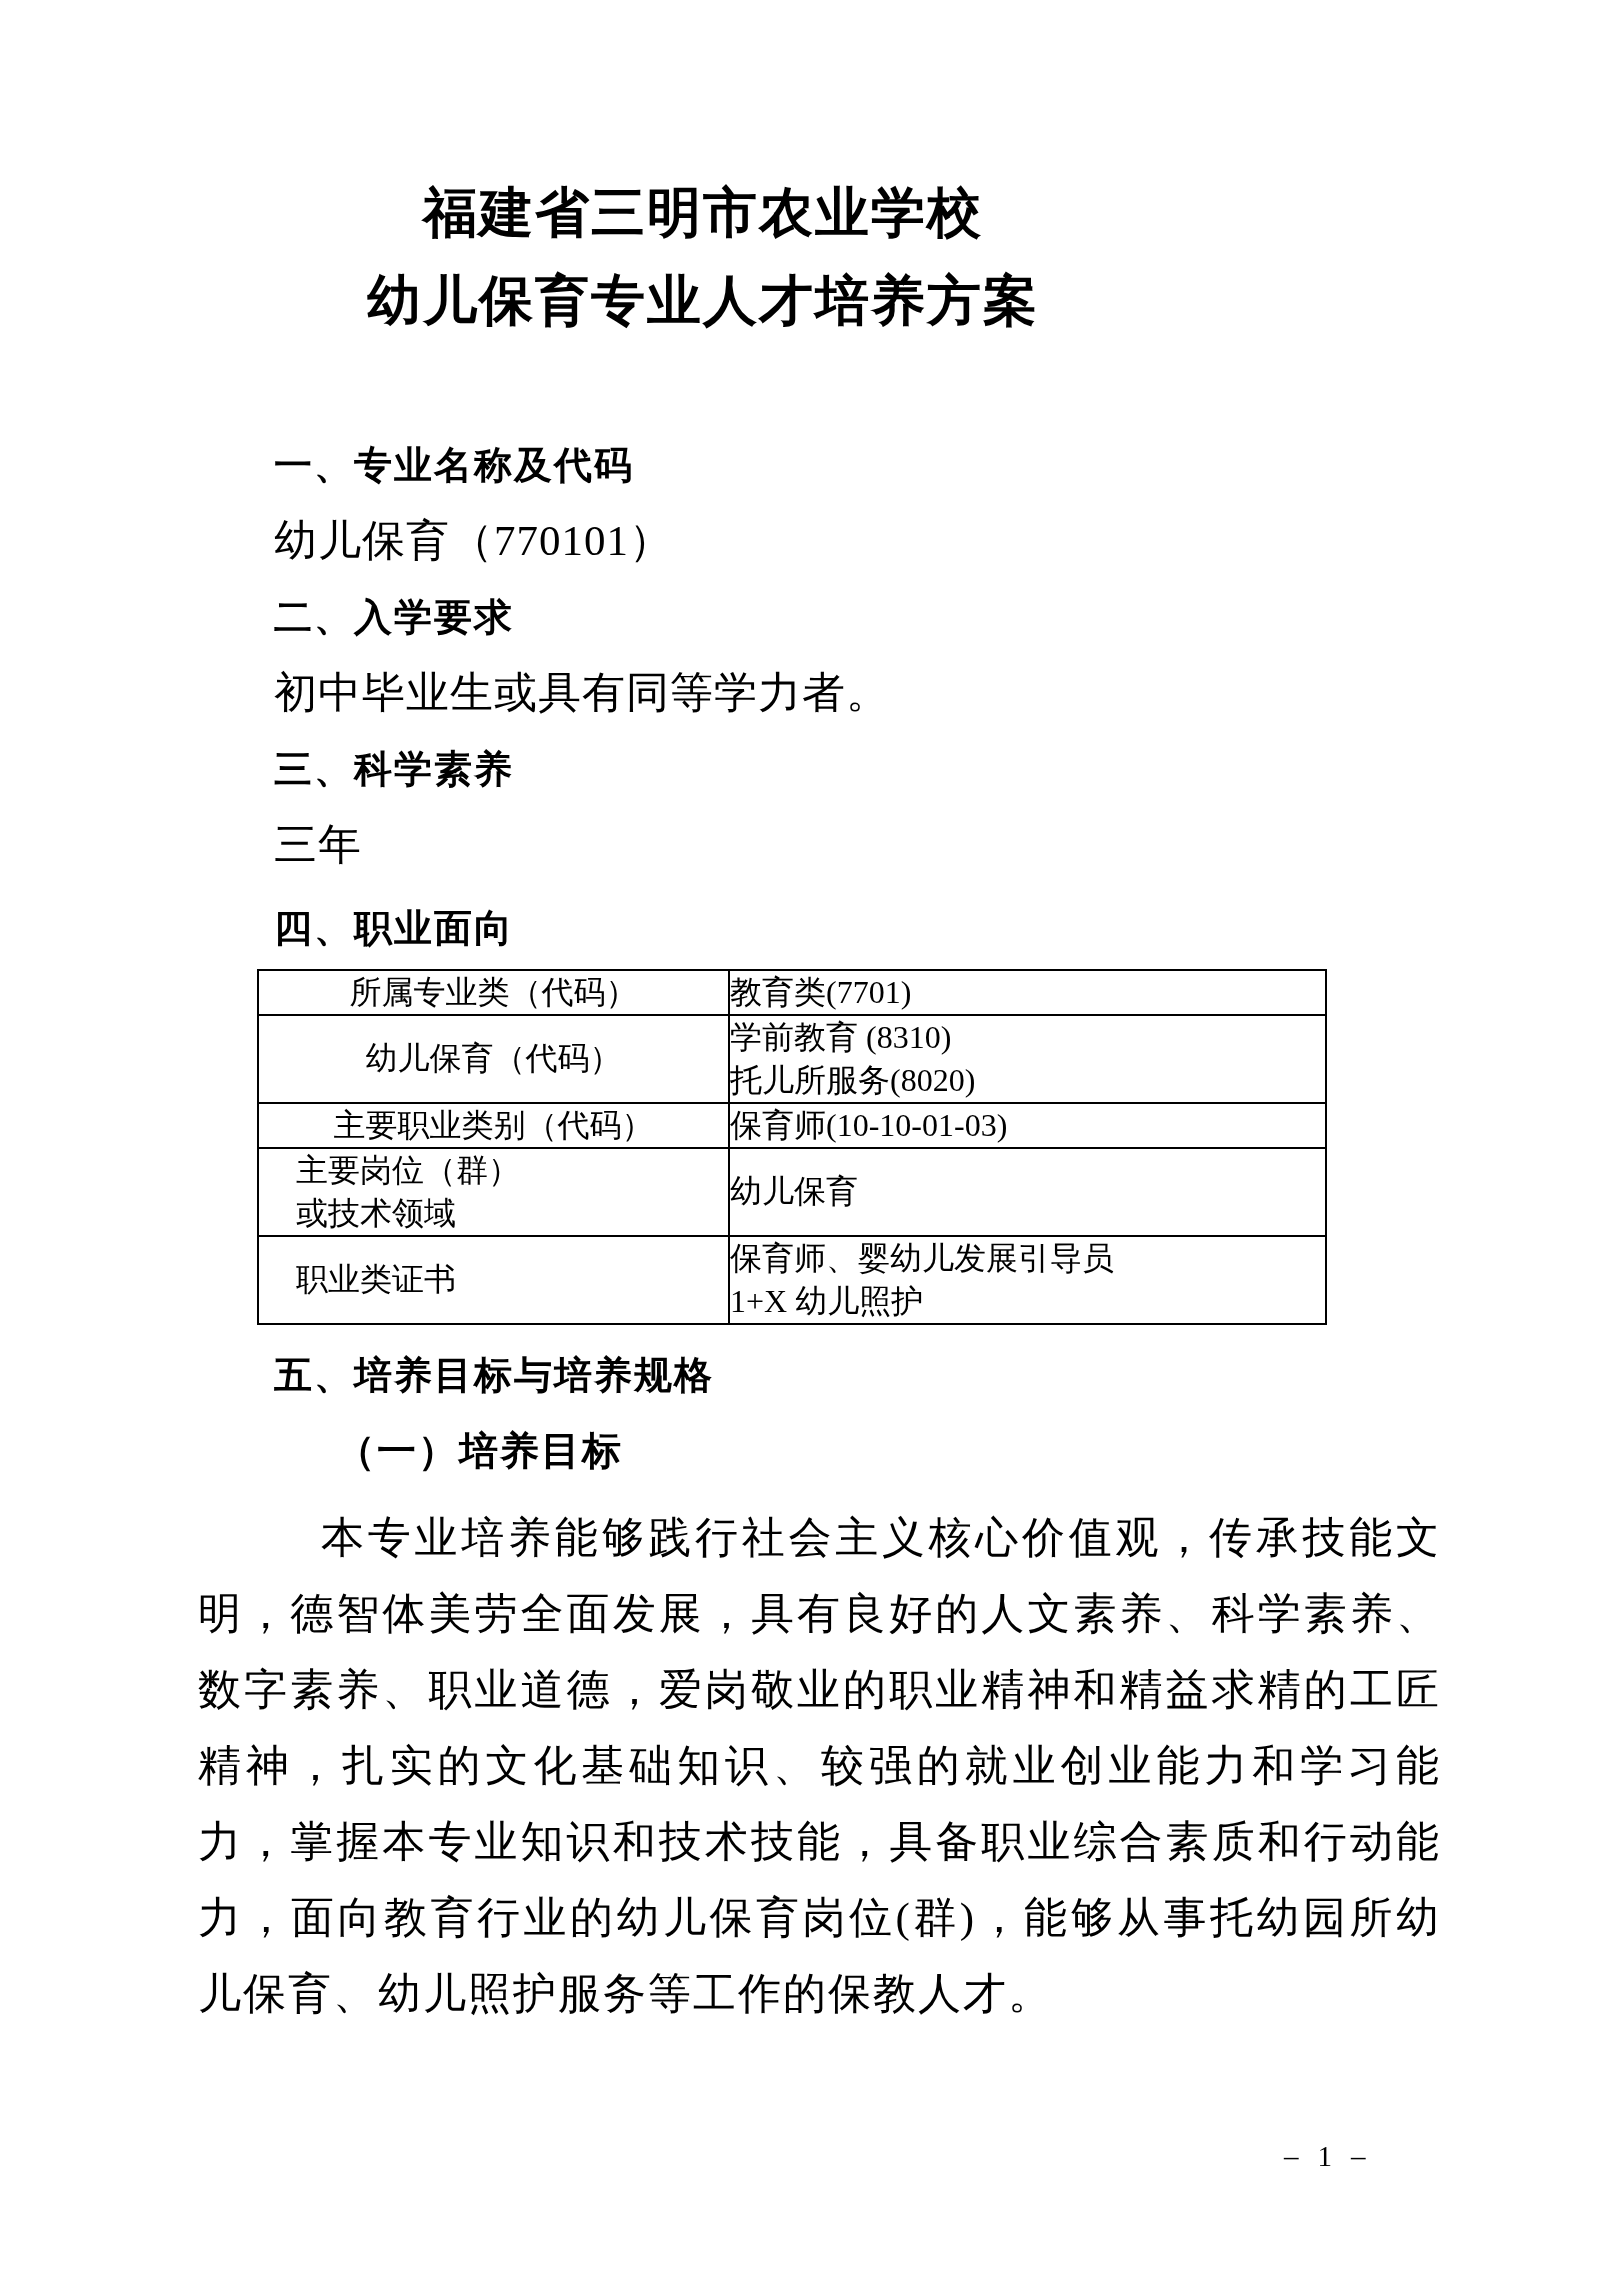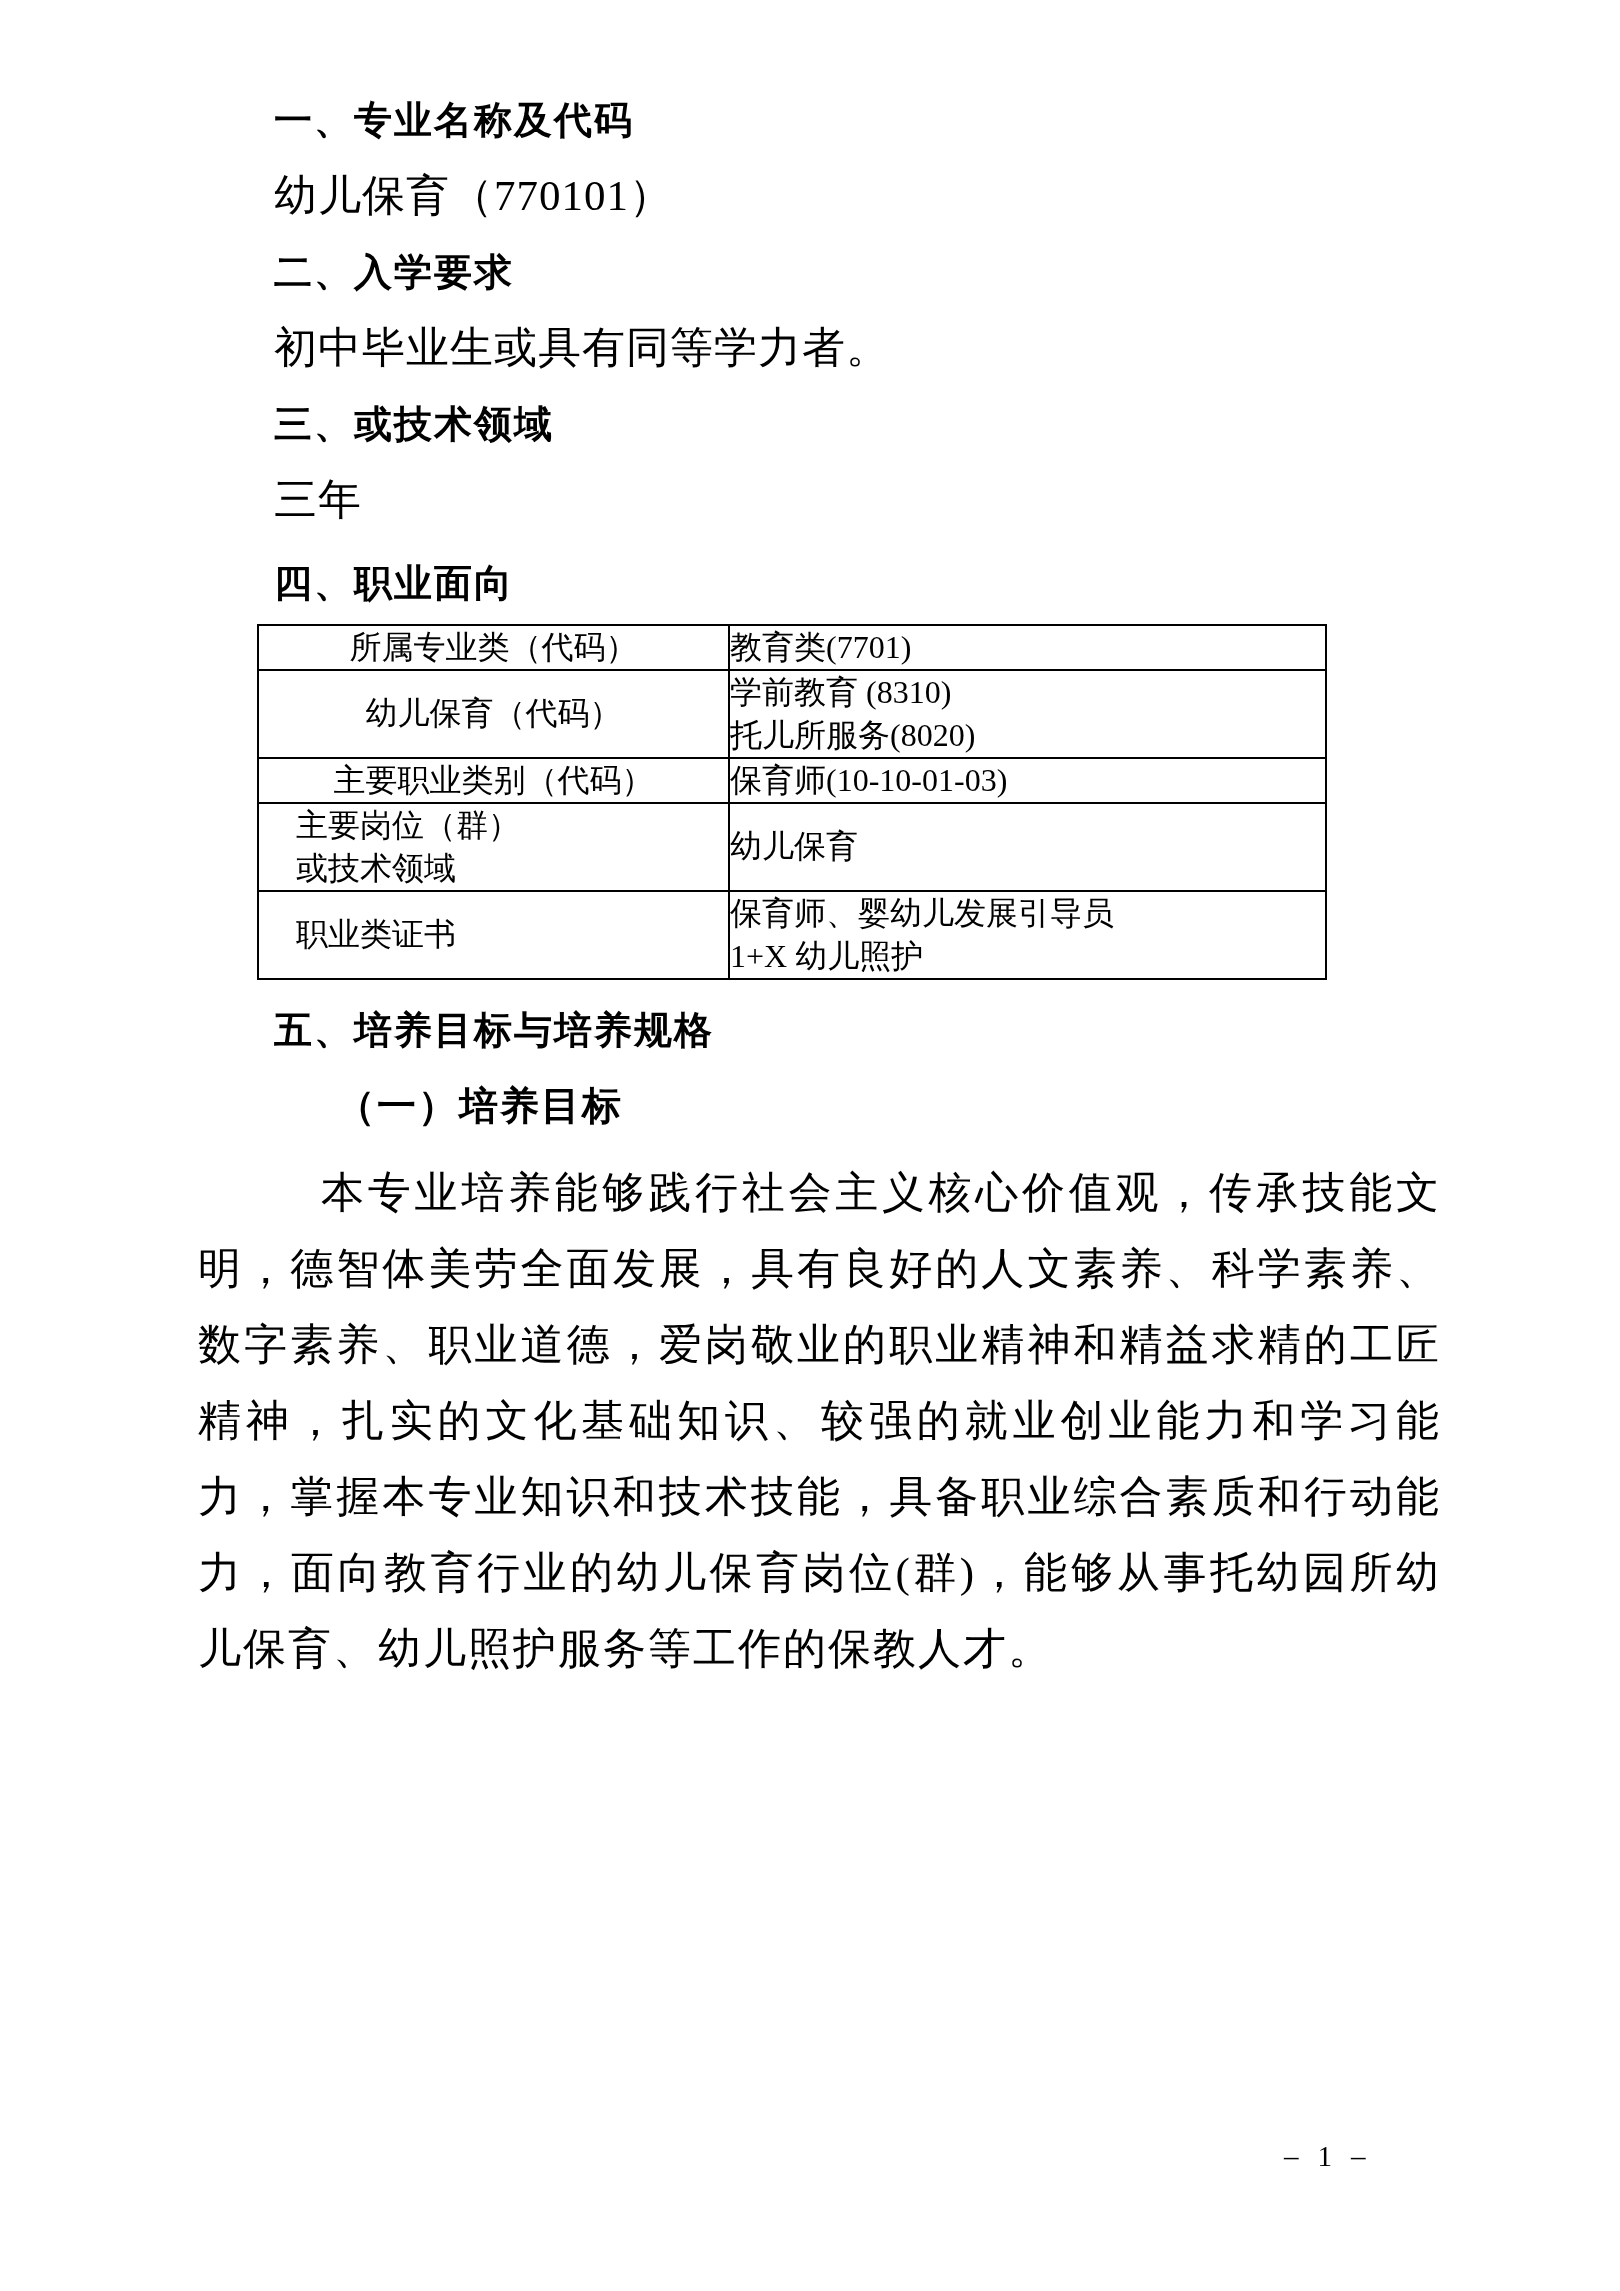--- a/index.html
+++ b/index.html
@@ -89,26 +89,30 @@
     top: 2140px;
     font-size: 29px;
     letter-spacing: 5.9px;
   }
 </style>
 </head>
 <body>
 
 <div class="content">
 
+  <div class="doc-title">
+    <div>福建省三明市农业学校</div>
+    <div>幼儿保育专业人才培养方案</div>
+  </div>
 
   <div class="line heading first-line">一、专业名称及代码</div>
   <div class="line bodyline">幼儿保育（770101）</div>
   <div class="line heading">二、入学要求</div>
   <div class="line bodyline">初中毕业生或具有同等学力者。</div>
-  <div class="line heading">三、或技术领域</div>
+  <div class="line heading">三、科学素养</div>
   <div class="line bodyline">三年</div>
   <div class="line heading mt8">四、职业面向</div>
 
   <table class="career">
     <colgroup>
       <col style="width:471px">
       <col style="width:597px">
     </colgroup>
     <tbody>
       <tr class="single">

